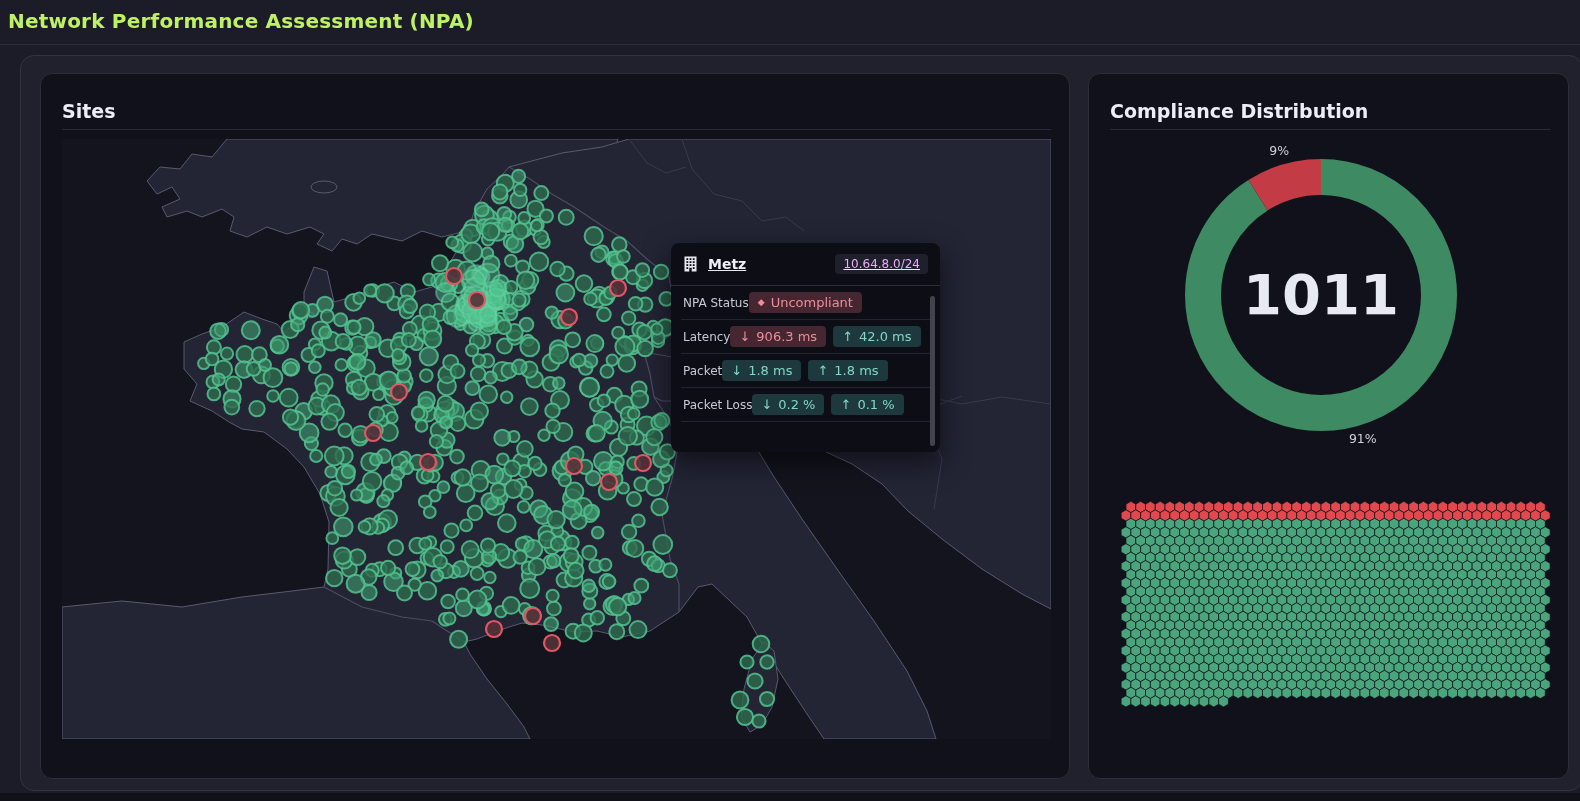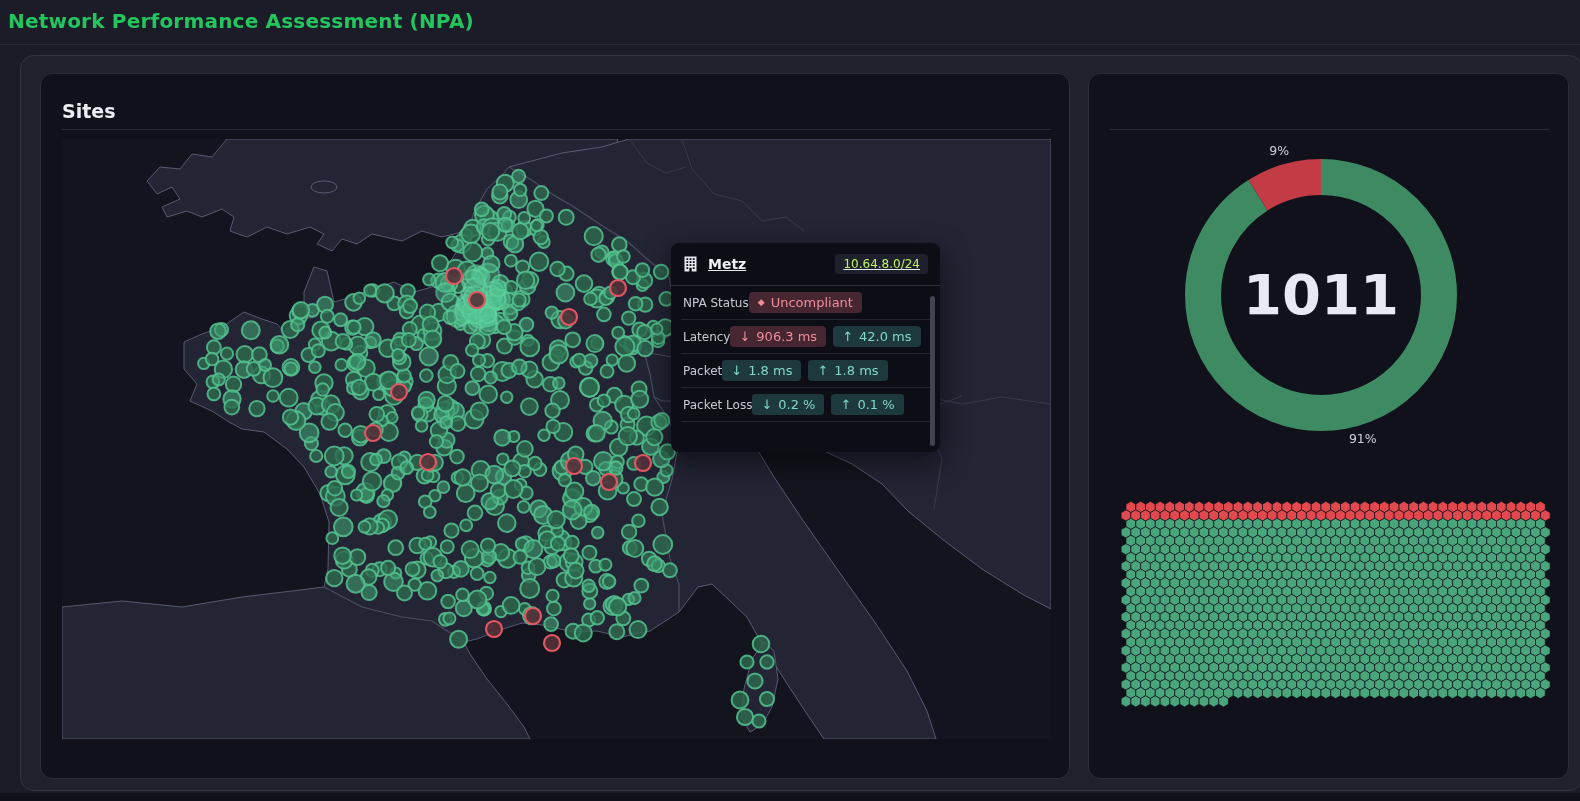--- a/index.html
+++ b/index.html
@@ -3,21 +3,21 @@
 <meta charset="utf-8">
 <style>
   * { margin:0; padding:0; box-sizing:border-box; }
   html,body { background:#1b1c27; }
   body {
     position:relative; width:1580px; height:801px; overflow:hidden;
     font-family:"DejaVu Sans","Liberation Sans",sans-serif; color:#e8e9f1;
   }
   .page-title {
     position:absolute; left:8px; top:9px; font-size:20px; font-weight:bold;
-    letter-spacing:.2px; color:#22c55e;
+    letter-spacing:.2px; color:#bef264;
   }
   .top-divider { position:absolute; left:0; top:44px; width:1580px; height:1px; background:#2b2c39; }
   .outer {
     position:absolute; left:20px; top:55px; width:1563px; height:736px;
     background:#20212d; border:1px solid #33343f; border-radius:14px;
   }
   .card {
     position:absolute; background:#10111a; border:1px solid #2c2d39; border-radius:12px;
   }
   .card-sites { left:19px; top:17px; width:1030px; height:706px; }
@@ -33,21 +33,21 @@
 
   
   .tooltip {
     position:absolute; left:609px; top:104px; width:269px; height:209px;
     background:#0d0e15; border-radius:8px; overflow:hidden;
     box-shadow:0 10px 28px rgba(0,0,0,.55); z-index:5;
   }
   .tt-header { display:flex; align-items:center; height:42px; padding:0 12px;text-decoration:underline; }
   .tt-name { margin-left:10px; font-size:14px; font-weight:bold; color:#eef0f6; }
   .tt-subnet {
-    margin-left:auto; background:#1e202b; color:#bef264; font-size:12px;
+    margin-left:auto; background:#1e202b; color:#f0abfc; font-size:12px;
     padding:3px 8px; border-radius:4px;
   }
   .tt-divider { height:1px; background:#2b2d39; }
   .tt-body { position:relative; }
   .tt-row {
     display:flex; align-items:center; justify-content:flex-start;
     height:33px; padding:0 14px 0 12px;
   }
   .tt-row + .tt-sep { height:1px; background:#23242f; margin:0 10px; }
   .tt-sep { height:1px; background:#23242f; margin:0 10px; }
@@ -802,20 +802,21 @@
           <div class="tt-sep"></div>
 
 
           <div class="tt-scrollbar"></div>
         </div>
       </div>
     </div>
   </section>
 
   <section class="card card-comp">
+    <h2 class="card-title">Compliance Distribution</h2>
     <div class="card-divider"></div>
     <svg id="donut-svg" width="330" height="330" viewBox="0 0 330 330">
         <circle cx="165" cy="165" r="118" fill="none" stroke="#3e8a63" stroke-width="36" stroke-dasharray="674.69 741.42" transform="rotate(-90 165 165)"></circle>
         <circle cx="165" cy="165" r="118" fill="none" stroke="#c23b45" stroke-width="36" stroke-dasharray="66.73 741.42" stroke-dashoffset="-674.69" transform="rotate(-90 165 165)"></circle>
         <text x="165" y="184" text-anchor="middle" font-size="56" font-weight="600" fill="#e7e9f3" font-family="DejaVu Sans, Liberation Sans, sans-serif">1011</text>
         <text x="206.8" y="313.0" text-anchor="middle" font-size="12.5" fill="#ced1dc">91%</text>
         <text x="123.2" y="25.0" text-anchor="middle" font-size="12.5" fill="#ced1dc">9%</text>
       </svg>
     <svg id="waffle-svg" width="445" height="212" viewBox="0 0 445 212">
         <polygon points="18.88,4.37 23.75,7.19 23.75,12.81 18.88,15.63 14.00,12.81 14.00,7.19" fill="#e2494f" stroke="#10111a" stroke-width="0.7"></polygon>

